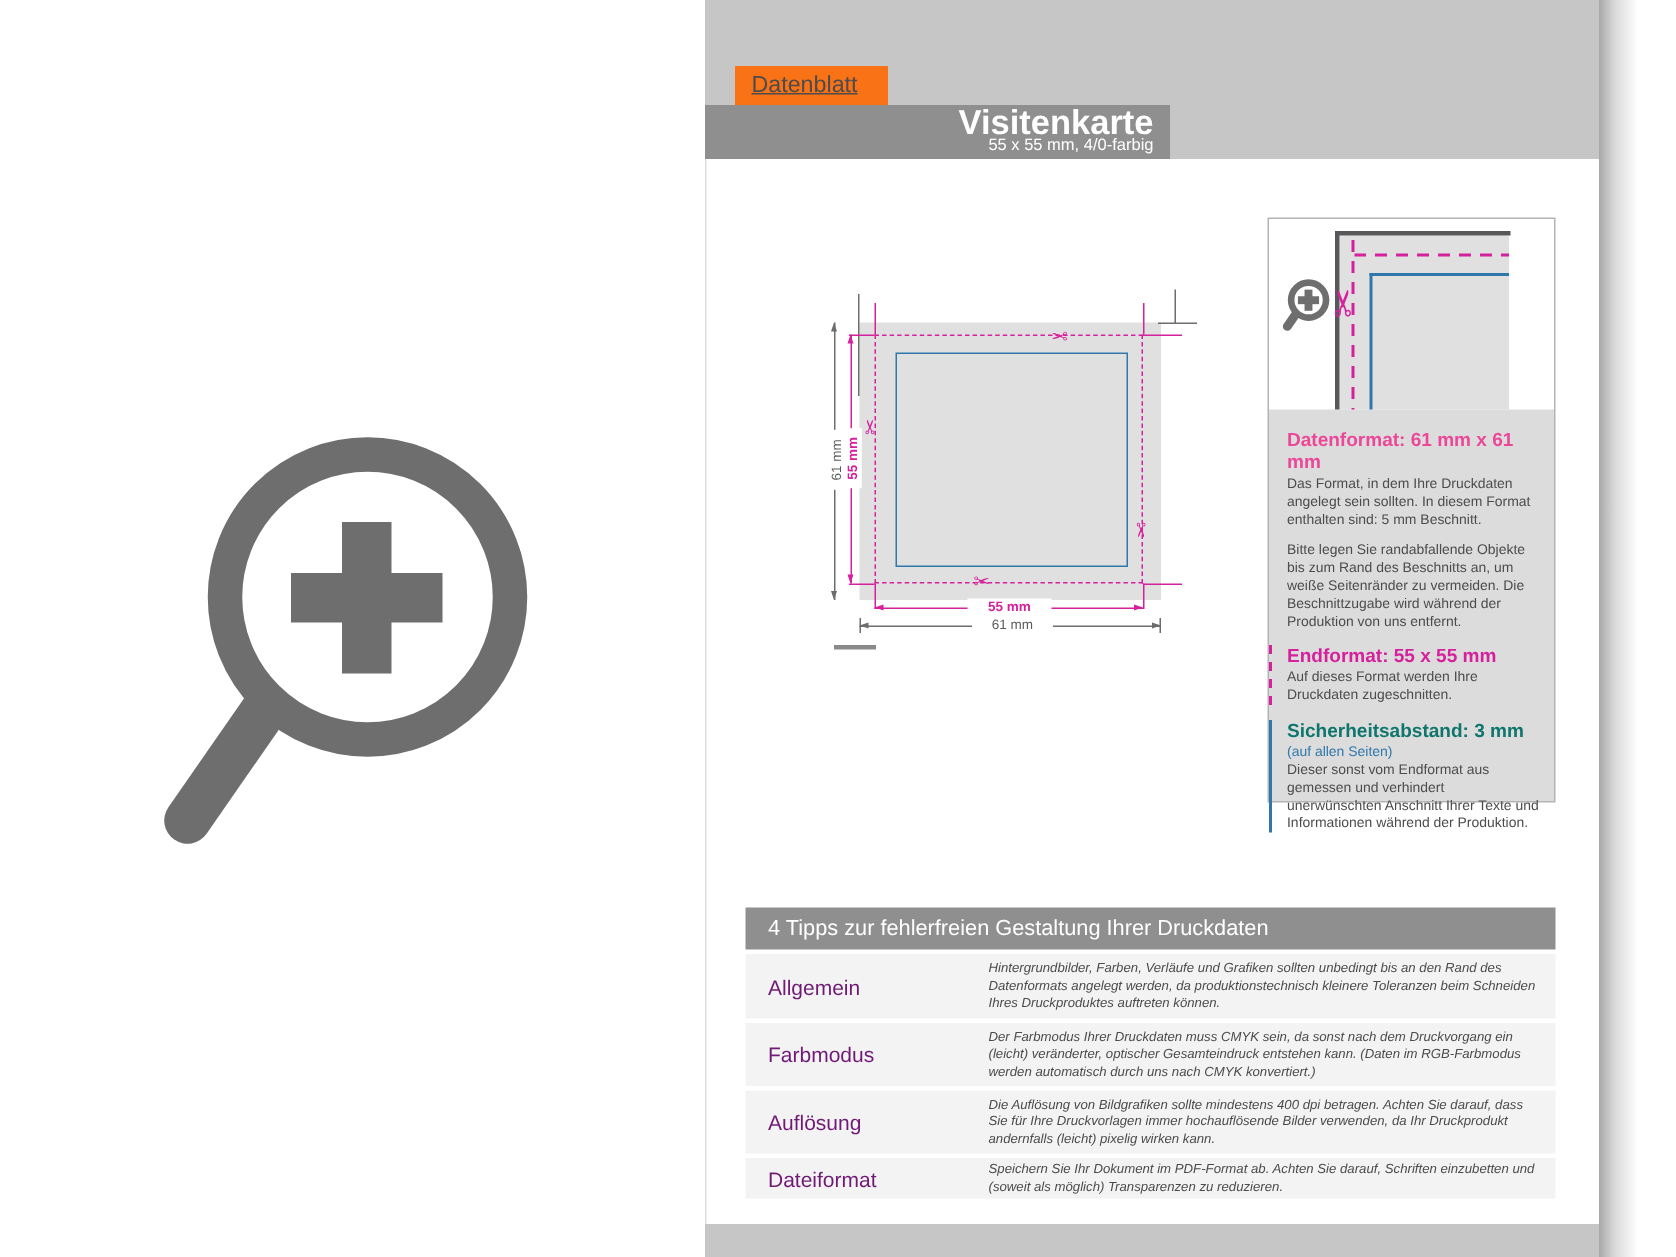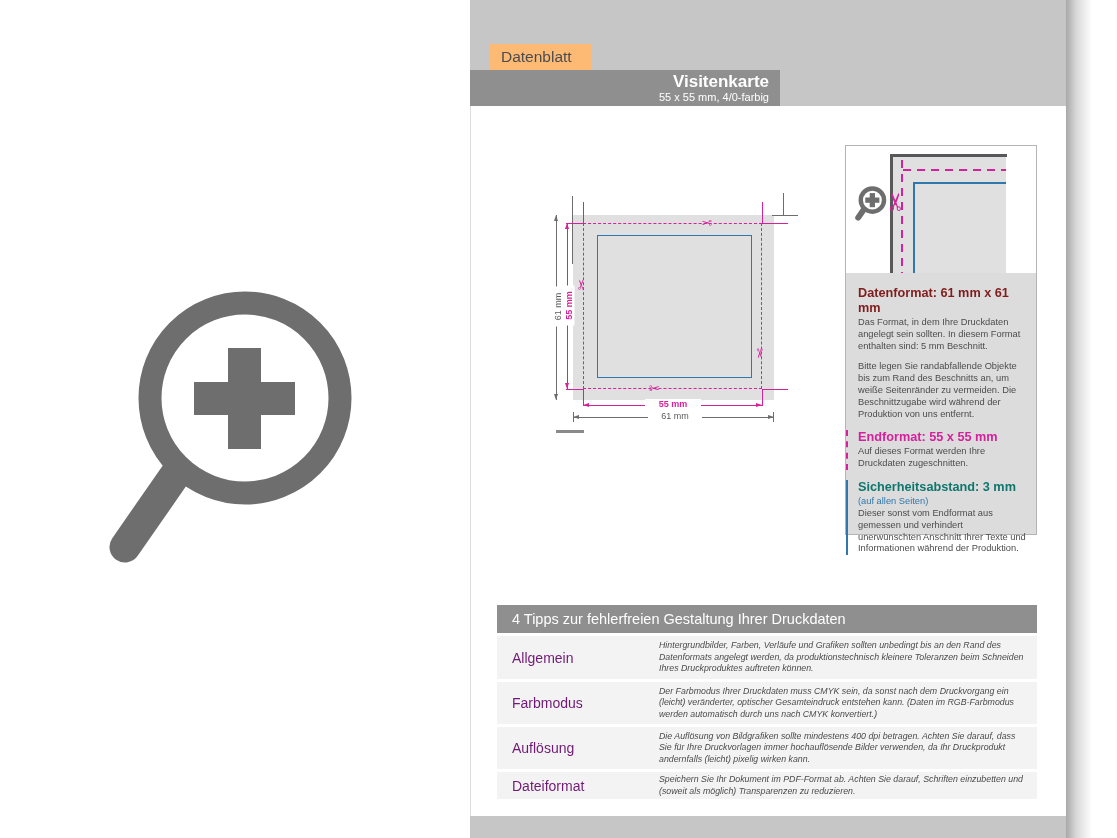--- a/index.html
+++ b/index.html
@@ -5,25 +5,25 @@
   html,body{margin:0;padding:0;background:#ffffff;}
   .screen{position:relative;width:1117px;height:838px;overflow:hidden;
           font-family:"Liberation Sans","DejaVu Sans",sans-serif;color:#4c4c4e;}
   .abs{position:absolute;}
 
   
   .page{left:470px;top:0;width:596px;height:838px;background:#fff;border-left:1px solid #dcdcdc;box-sizing:border-box;}
   .page-shadow{left:1066px;top:0;width:26px;height:838px;
     background:linear-gradient(to right,#a8a8a8 0%,#d9d9d9 40%,#ffffff 100%);}
   .top-band{left:470px;top:0;width:596px;height:106px;background:#c6c6c6;}
-  .tab{left:490px;top:44px;width:102px;height:26px;background:#fdba74;
-       font-size:15.5px;line-height:26px;padding-left:11px;box-sizing:border-box;color:#4c4c4e;}
+  .tab{left:490px;top:44px;width:102px;height:26px;background:#f97316;
+       font-size:15.5px;line-height:26px;padding-left:11px;box-sizing:border-box;color:#4c4c4e;text-decoration:underline;}
   .title-bar{left:470px;top:70px;width:310px;height:36px;background:#8f8f8f;color:#fff;
        text-align:right;padding-right:11px;box-sizing:border-box;}
-  .title-bar .t1{font-size:17px;font-weight:bold;line-height:19px;margin-top:2px;}
+  .title-bar .t1{font-size:23px;font-weight:bold;line-height:19px;margin-top:2px;}
   .title-bar .t2{font-size:11px;line-height:13px;}
 
   
   .card{left:573px;top:215px;width:201px;height:185px;background:#e0e0e0;}
   .cut-rect{left:583px;top:223px;width:179px;height:166px;border:1px dashed #d6219c;box-sizing:border-box;}
   .safe-rect{left:597px;top:235px;width:155px;height:143px;border:1px solid #3078ab;box-sizing:border-box;}
   .gline{background:#6d6d6d;}
   .mline{background:#d6219c;}
   .dim-v{width:1px;background:currentColor;}
   .dim-v::before{content:"";position:absolute;left:-2px;top:0;
@@ -54,21 +54,21 @@
     background:repeating-linear-gradient(to bottom,#d6219c 0 8px,transparent 8px 14px);}
   .mini-dash-h{left:57px;top:23px;width:103px;height:2px;
     background:repeating-linear-gradient(to right,#d6219c 0 8px,transparent 8px 14px);}
   .mini-blue-v{left:67px;top:36px;width:2px;height:91px;background:#3078ab;}
   .mini-blue-h{left:67px;top:36px;width:93px;height:2px;background:#3078ab;}
   .mini-scis{left:40px;top:44px;font-size:24px;line-height:24px;transform:rotate(-90deg);}
   .sections{position:absolute;left:0;top:140px;right:0;}
   .sec{margin:0 8px 10px 0;padding-left:12px;}
   .sec.b-mag{padding-left:10px;border-left:2px dashed #d6219c;}
   .sec.b-blue{padding-left:10px;border-left:2px solid #3078ab;}
-  .sec h3{margin:0 0 1px 0;font-size:12.7px;line-height:15px;color:#7f1d1d;}
+  .sec h3{margin:0 0 1px 0;font-size:12.7px;line-height:15px;color:#ec4899;}
   .sec.b-mag h3{color:#d6219c;}
   .sec.b-blue h3{color:#0f766e;}
   .sec .sub{font-size:9.3px;line-height:11px;color:#3078ab;margin:0;}
   .sec p{margin:1px 0 9px 0;font-size:9.3px;line-height:11.8px;color:#4c4c4e;}
   .sec p:last-child{margin-bottom:0;}
 
   
   .tips-header{left:497px;top:605px;width:540px;height:28px;background:#8f8f8f;color:#fff;
     font-size:14.5px;line-height:28px;padding-left:15px;box-sizing:border-box;}
   .tip-row{left:497px;width:540px;background:#f3f3f3;display:flex;align-items:center;box-sizing:border-box;}

